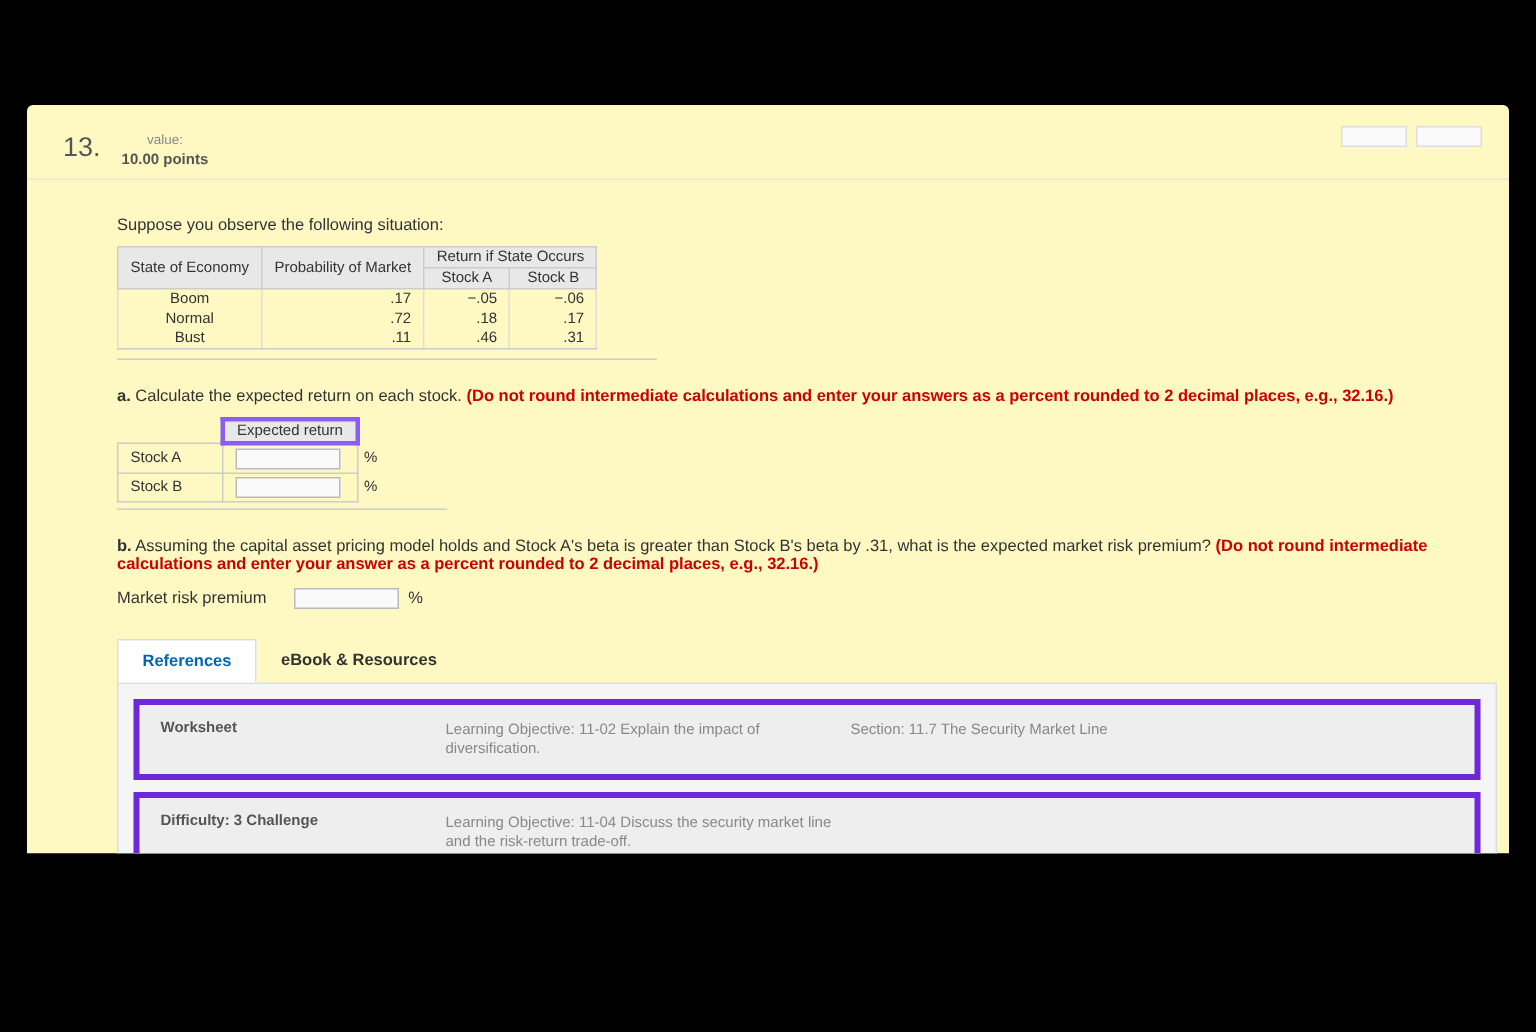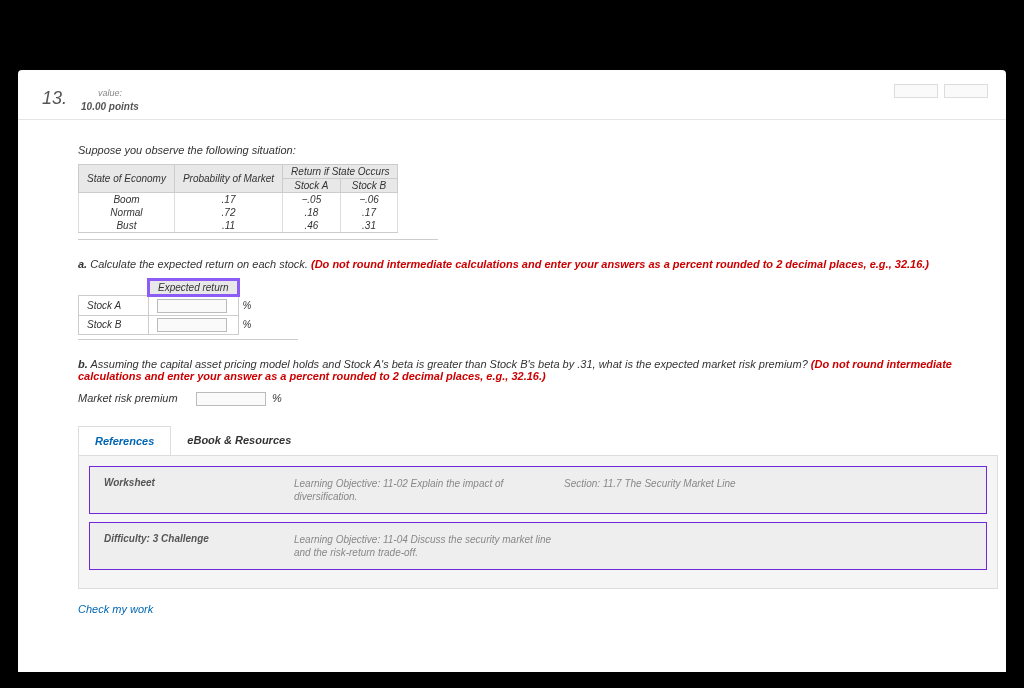--- a/index.html
+++ b/index.html
@@ -1,45 +1,45 @@
 <!DOCTYPE html>
 <html><head>
 <meta charset="utf-8">
 <style>
   * { box-sizing: border-box; margin: 0; padding: 0; }
   body { background: #000; font-family: Arial, Helvetica, sans-serif; font-size: 11px; color: #333; }
   .outer { padding: 70px 18px 0 18px; }
-  .sheet { background: #ffffff; border-radius: 4px 4px 0 0; padding: 0; height: 602px; overflow: hidden; box-shadow: 0 2px 10px rgba(0,0,0,0.6); position: relative; font-style: italic; }
+  .sheet { background: #fef9c3; border-radius: 4px 4px 0 0; padding: 0; height: 499px; overflow: hidden; box-shadow: 0 2px 10px rgba(0,0,0,0.6); position: relative; }
   .header-row { display: flex; align-items: flex-start; padding: 18px 24px 6px 24px; border-bottom: 1px solid #e5e5e5; }
   .qnum { font-size: 18px; color: #555; margin-right: 14px; }
   .value-block { font-size: 9px; color: #888; line-height: 1.3; text-align: center; }
   .value-block .pts { font-size: 10px; color: #555; font-weight: bold; }
   .content { padding: 24px 8px 0 60px; }
   .para { margin-bottom: 8px; font-size: 11px; color: #333; }
   .red { color: #c00; font-weight: bold; }
   .bold { font-weight: bold; }
   table.data { border-collapse: collapse; font-size: 10px; color: #333; margin-bottom: 6px; }
   table.data th, table.data td { padding: 1px 8px; text-align: center; }
   table.data th { background: #e8e8e8; border: 1px solid #ccc; font-weight: normal; }
   table.data td.left { text-align: center; }
-  table.data td { border-left: 1px solid #ddd; border-right: 1px solid #ddd; }
+  table.data td { border-left: 1px solid #ddd; border-right: 1px solid #ddd; text-align: right; }
   table.data tr.br td { border-bottom: 1px solid #ccc; }
   .hr-thin { height:1px; background:#ccc; margin: 2px 0 18px 0; width: 360px; }
   table.ans { border-collapse: collapse; font-size: 10px; margin-bottom:4px; }
   table.ans th { background: #e8e8e8; border:3px solid #8b5cf6; padding:1px 8px; font-weight:normal; }
   table.ans td { border:1px solid #ccc; padding:2px 8px; }
   table.ans td.lab { text-align:left; width:70px; }
   .inp { width:70px; height:14px; border:1px solid #bbb; background:#fafafa; display:inline-block; vertical-align:middle; }
   .inline-row { margin: 10px 0 20px 0; font-size:11px; }
   .tabs { display:flex; margin-top:12px;text-align:center; }
   .tab { padding:8px 16px; font-size:11px; cursor:pointer; }
   .tab.active { border:1px solid #ddd; border-bottom:none; background:#fff; color:#0066b3; font-weight:bold; }
   .tab.inactive { color:#333; font-weight:bold; }
   .refbox { background:#f5f5f5; border:1px solid #ddd; padding:10px; }
-  .refrow { display:flex; background:#eee; border:1px solid #6d28d9; padding:10px 14px; margin-bottom:8px; font-size:10px; color:#888; }
+  .refrow { display:flex; background:#eee; border:4px solid #6d28d9; padding:10px 14px; margin-bottom:8px; font-size:10px; color:#888; }
   .refrow .c1 { width:190px; color:#555; font-weight:bold; }
   .refrow .c2 { width:270px; line-height:1.3; }
   .refrow .c3 { flex:1; line-height:1.3; }
   .checklink { color:#0066b3; font-size:11px; margin-top:14px; display:inline-block; }
   .topright { position:absolute; top:14px; right:18px; display:flex; gap:6px; }
   .ghostbtn { width:44px; height:14px; border:1px solid #ddd; background:#fafafa; }
 </style>
 </head>
 <body>
 

